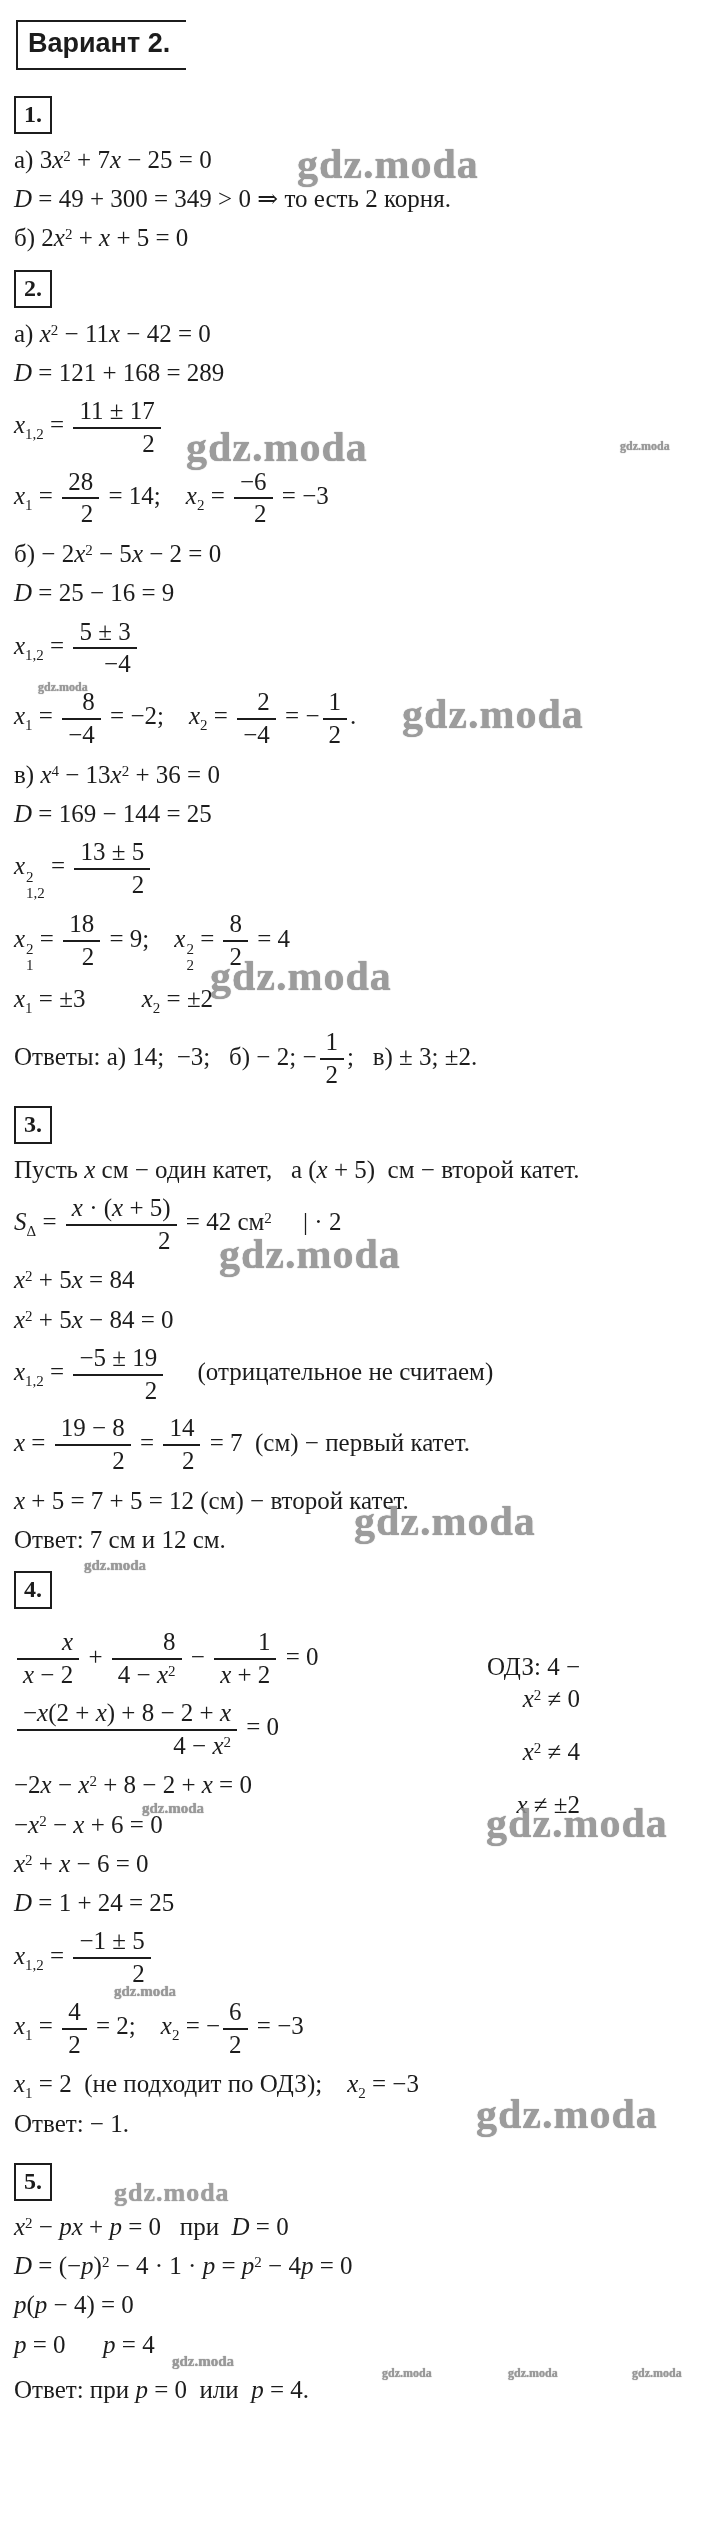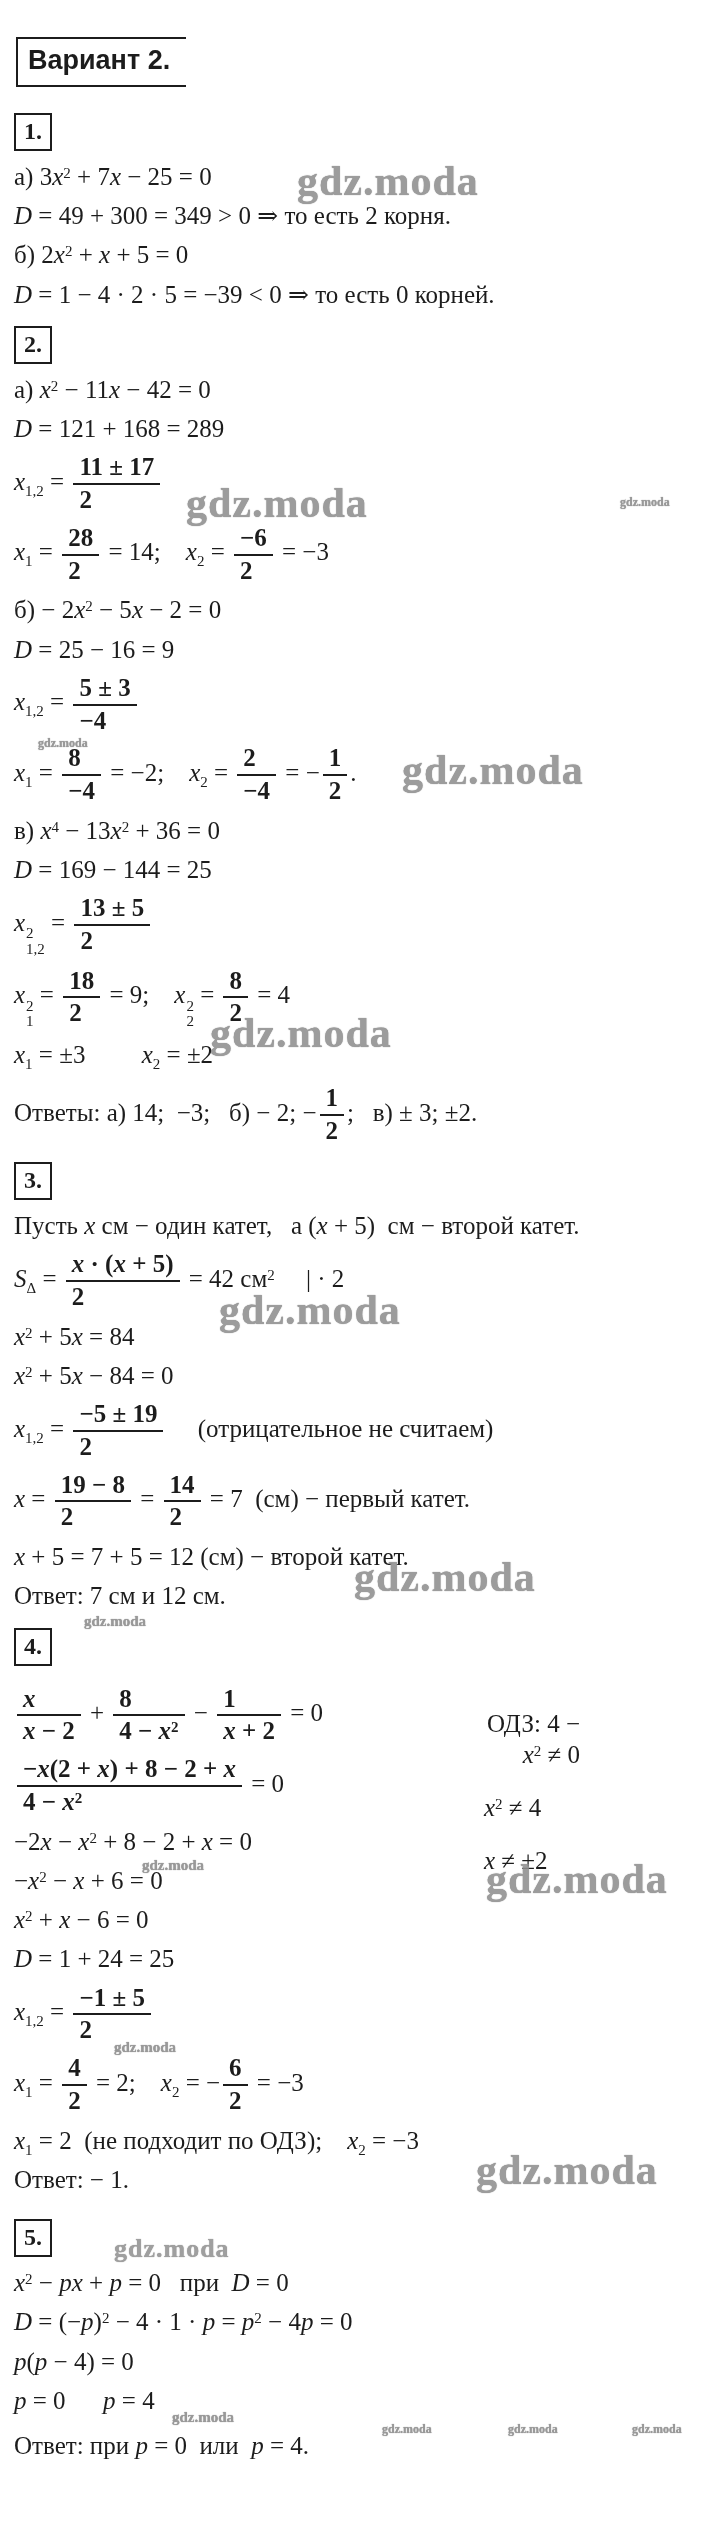--- a/index.html
+++ b/index.html
@@ -1,76 +1,75 @@
 <!DOCTYPE html>
 <html><head>
 <meta charset="utf-8">
 <style>
   html,body{margin:0;padding:0;background:#ffffff;}
   body{
     width:710px;height:2542px;overflow:hidden;
     font-family:"Liberation Serif","DejaVu Serif",serif;
     font-size:25px;color:#1c1c1c;
   }
-  .page{position:relative;width:580px;height:2542px;padding:27px 0 0 14px;box-sizing:border-box;}
+  .page{position:relative;width:580px;height:2542px;padding:10px 0 0 14px;box-sizing:border-box;}
   .row{position:relative;margin:8px 0;line-height:1.25;white-space:pre-wrap;}
   .fr{margin:9px 0;}
   
   .title-box{
     display:inline-block;
     border-top:2px solid #1c1c1c;border-left:2px solid #1c1c1c;border-bottom:2px solid #1c1c1c;
     padding:5px 16px 7px 10px;margin:2px 0 10px 2px;
     font-family:"Liberation Sans","DejaVu Sans",sans-serif;font-weight:bold;font-size:27px;
   }
   .box-row{margin:16px 0 10px;}
   .num-box{
     display:inline-block;border:2px solid #1c1c1c;
     padding:1px 8px 3px;font-weight:bold;font-size:24px;
   }
   
   i{font-style:italic;}
   sub,sup{font-size:0.6em;line-height:0;}
   sub{vertical-align:-0.4em;}
   sup{vertical-align:0.5em;}
-  .frac{display:inline-block;vertical-align:middle;text-align:left;margin:0 3px;line-height:1.15;font-weight:bold;}
+  .frac{display:inline-block;vertical-align:middle;text-align:right;margin:0 3px;line-height:1.15;}
   .frac>.num{display:block;padding:0 6px 1px;border-bottom:2px solid #1c1c1c;}
   .frac>.den{display:block;padding:1px 6px 0;}
   .ss{display:inline-flex;flex-direction:column;align-items:flex-start;font-size:0.6em;line-height:1.05;vertical-align:-0.5em;margin-left:1px;}
   
   .wm{
     position:absolute;z-index:3;pointer-events:none;
     font-family:Liberation Serif, serif;font-weight:bold;
     color:#8f8f8f;text-shadow:0 0 1px #6e6e6e;letter-spacing:1px;white-space:nowrap;
     font-style:normal;
   }
   .wm-lg{font-size:42px;opacity:.88;}
   .wm-md{font-size:26px;opacity:.85;}
   .wm-sm{font-size:15px;letter-spacing:0;opacity:.9;}
   .wm-xs{font-size:12px;letter-spacing:0;opacity:.9;}
   
   .p4{display:flex;align-items:flex-start;}
   .p4-left{width:470px;flex:0 0 470px;}
   .p4-right{flex:1;padding-top:10px;}
   .p4-right .row{margin:22px 0;text-align:right;}
-  .p4-right .row.centered{text-align:left;}
+  .p4-right .row.centered{text-align:right;}
   .answer-gap{margin-top:14px;}
 </style>
 </head>
 <body>
 
 <div class="page">
 
   <div class="row"><span class="title-box">Вариант 2.</span></div>
 
   <section>
     <div class="row box-row"><span class="num-box">1.</span></div>
     <div class="row"><span class="m">а) 3<i>x</i><sup>2</sup> + 7<i>x</i> − 25 = 0</span><span class="wm wm-lg" style="left:283px;top:-6px">gdz.moda</span></div>
     <div class="row"><span class="m"><i>D</i> = 49 + 300 = 349 &gt; 0 ⇒ то есть 2 корня.</span></div>
     <div class="row"><span class="m">б) 2<i>x</i><sup>2</sup> + <i>x</i> + 5 = 0</span></div>
-    <div class="row"><span class="m"><i>D</i> = 1 − 4 · 2 · 5 = −39 &lt; 0 ⇒ то есть 0 корней.</span></div>
   </section>
 
   <section>
     <div class="row box-row"><span class="num-box">2.</span></div>
     <div class="row"><span class="m">а) <i>x</i><sup>2</sup> − 11<i>x</i> − 42 = 0</span></div>
     <div class="row"><span class="m"><i>D</i> = 121 + 168 = 289</span></div>
     <div class="row fr"><span class="m"><i>x</i><sub>1,2</sub> = <span class="frac"><span class="num">11 ± 17</span><span class="den">2</span></span></span><span class="wm wm-lg" style="left:172px;top:24px">gdz.moda</span><span class="wm wm-xs" style="left:606px;top:42px">gdz.moda</span></div>
     <div class="row fr"><span class="m"><i>x</i><sub>1</sub> = <span class="frac"><span class="num">28</span><span class="den">2</span></span> = 14;    <i>x</i><sub>2</sub> = <span class="frac"><span class="num">−6</span><span class="den">2</span></span> = −3</span></div>
     <div class="row"><span class="m">б) − 2<i>x</i><sup>2</sup> − 5<i>x</i> − 2 = 0</span></div>
     <div class="row"><span class="m"><i>D</i> = 25 − 16 = 9</span></div>

